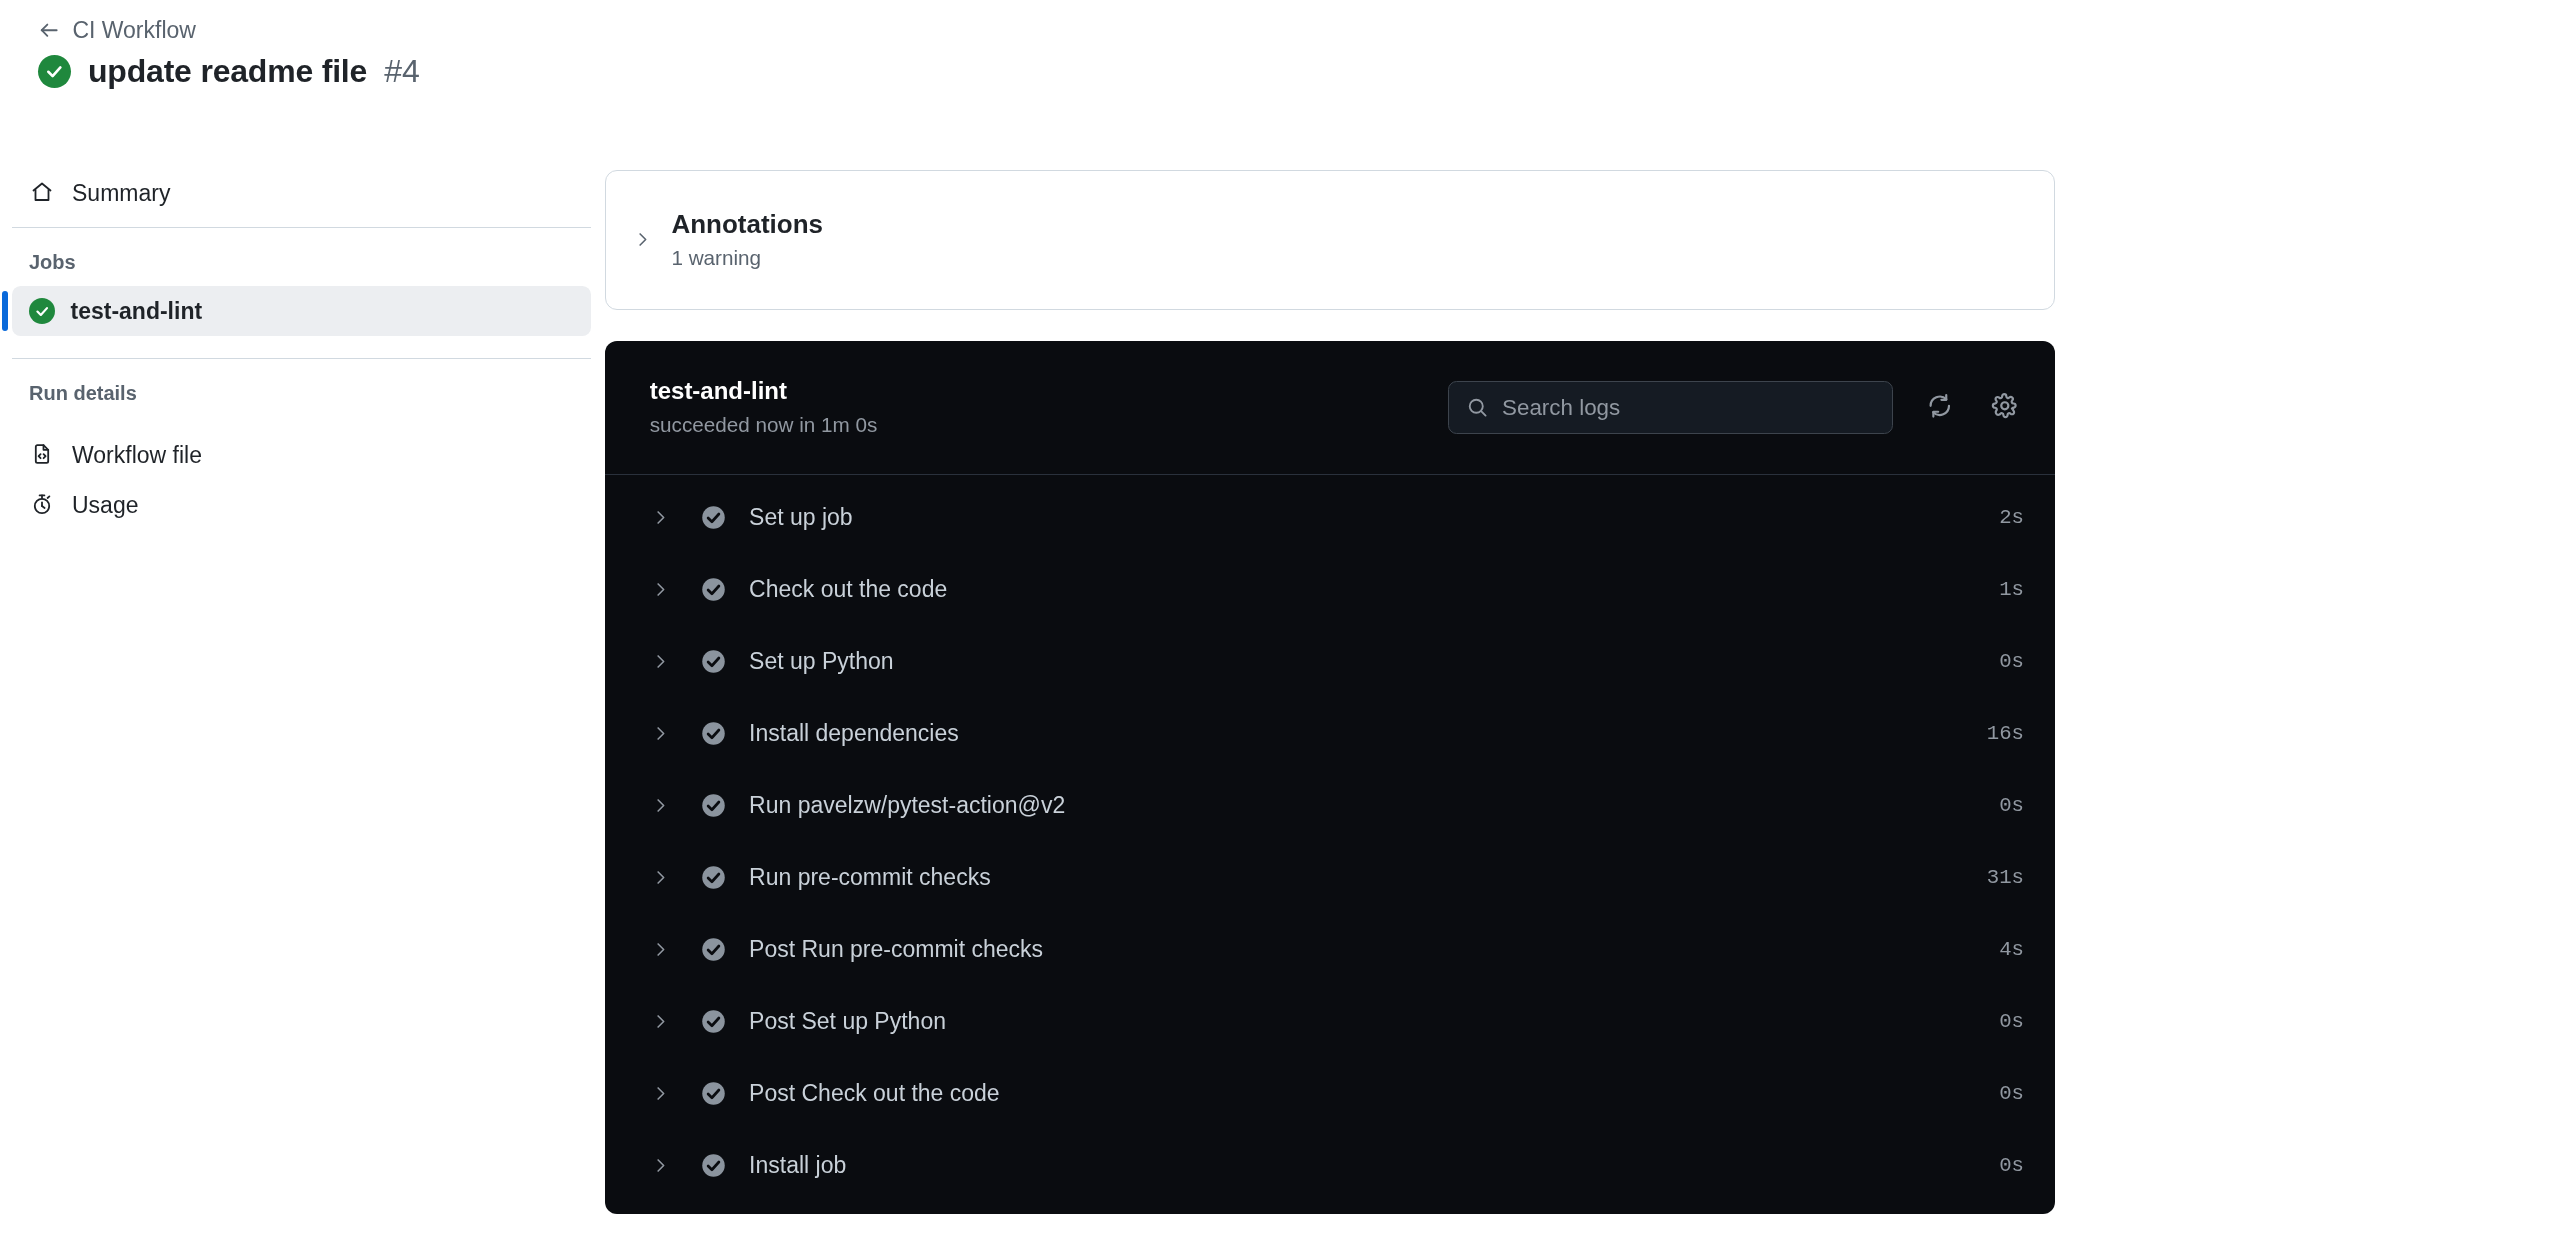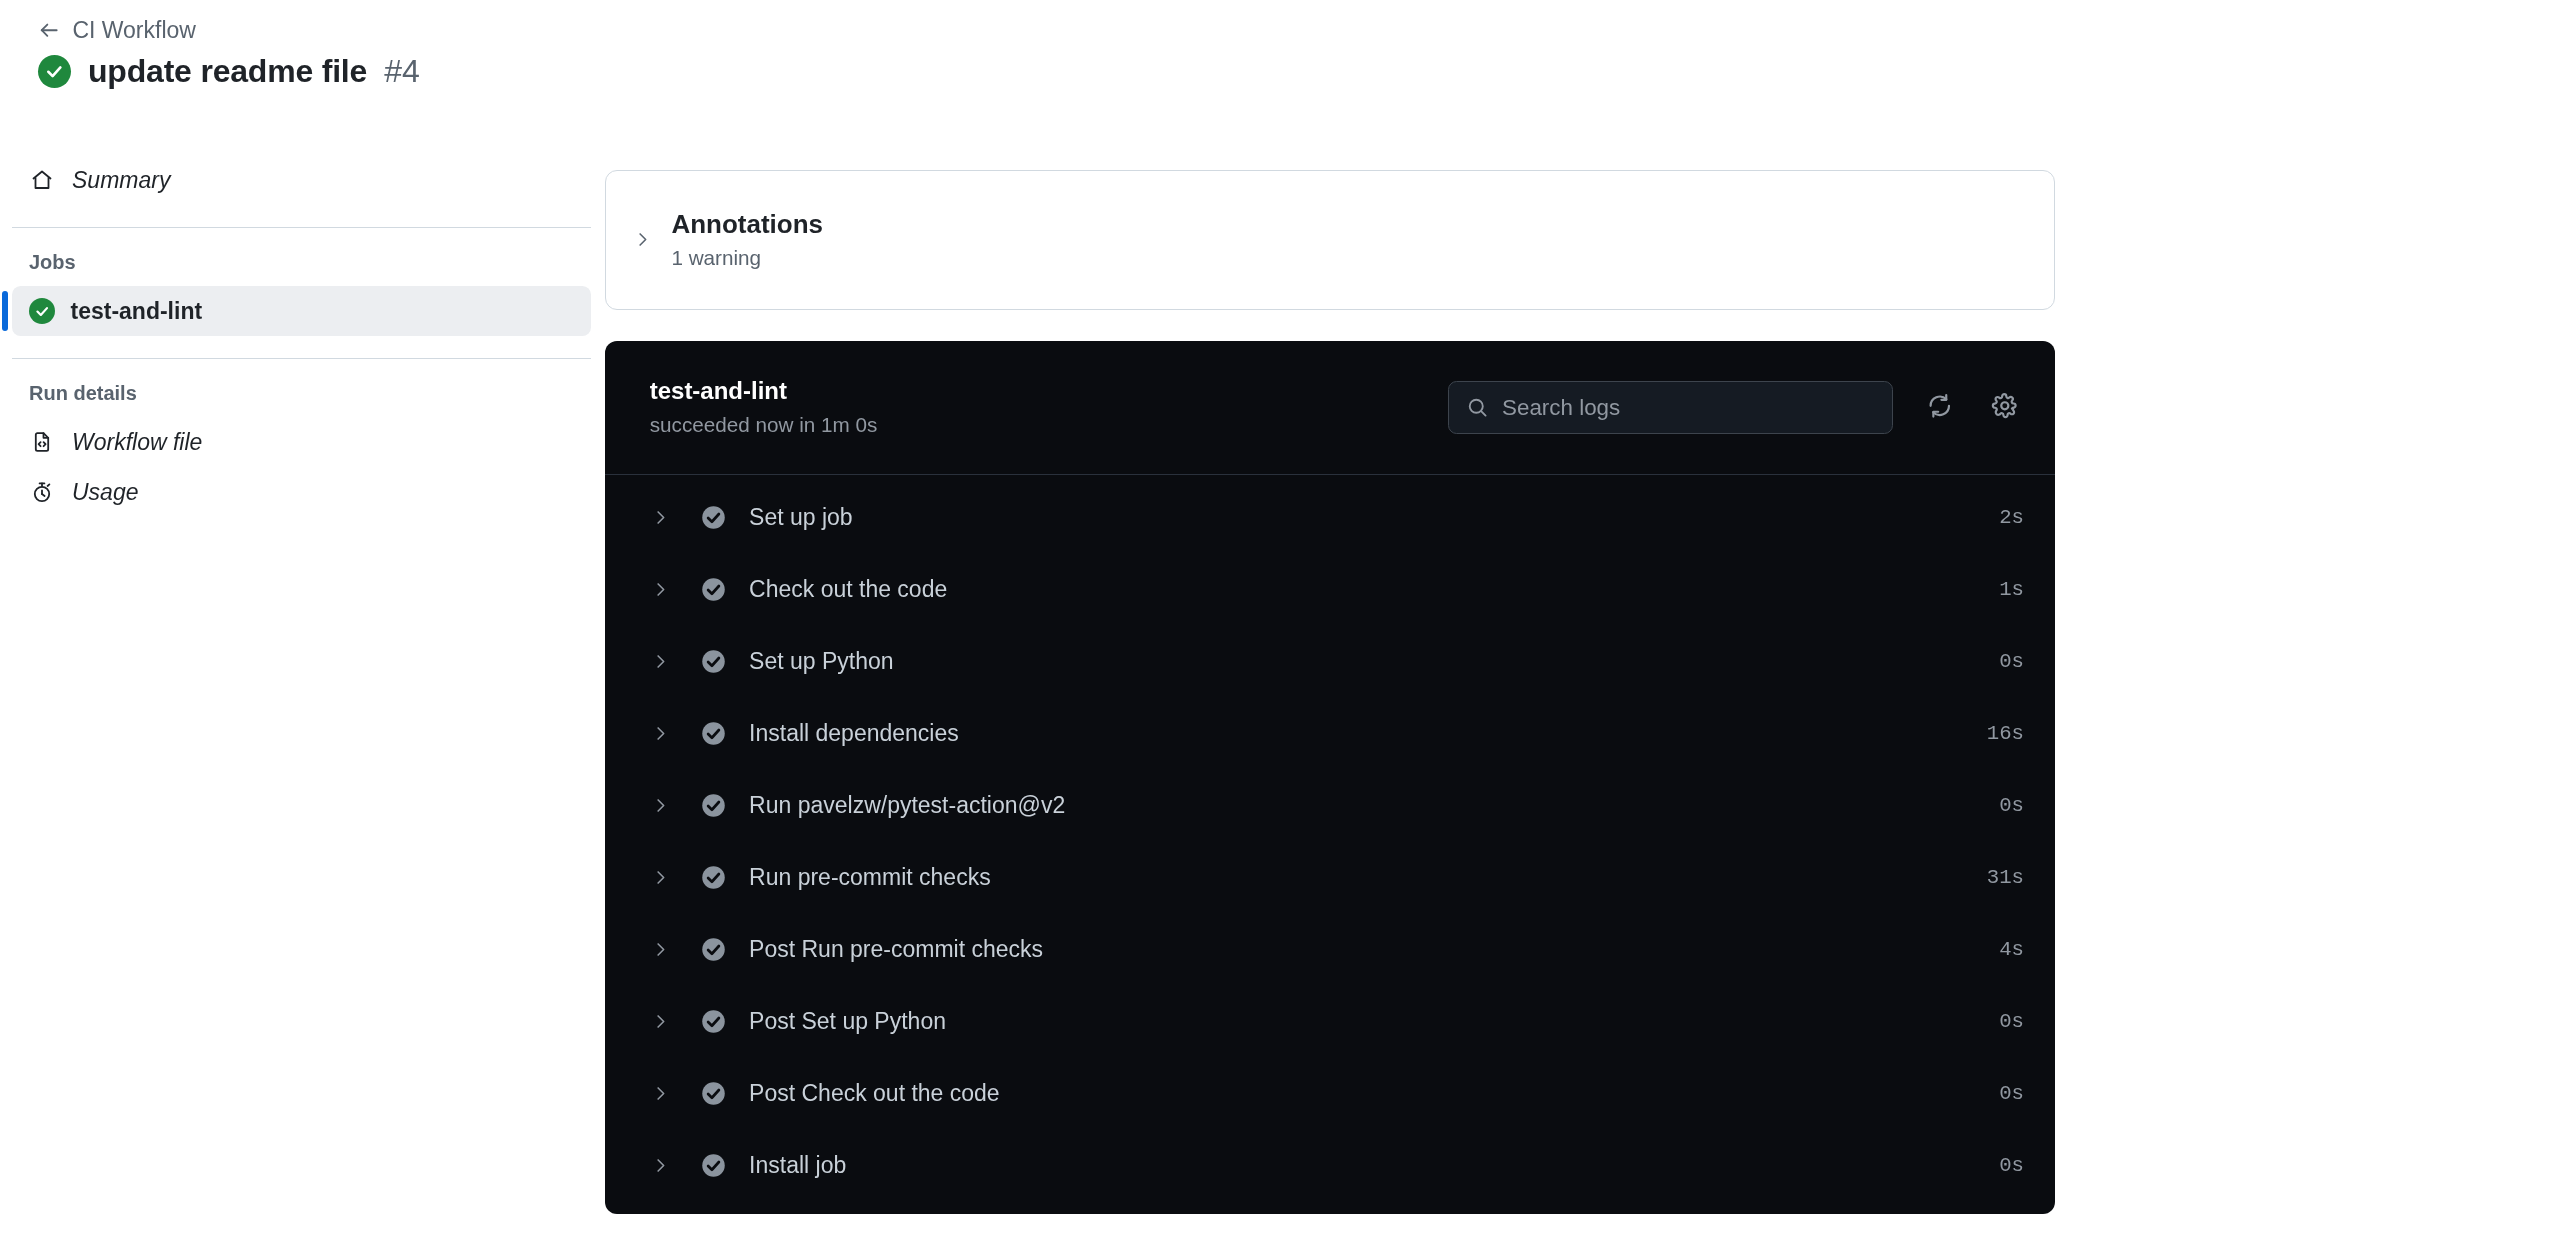--- a/index.html
+++ b/index.html
@@ -131,29 +131,28 @@
   .sidebar {
     position: absolute;
     left: 0;
     top: 155px;
     width: 603px;
     height: 1079px;
   }
 
   .nav-item {
     display: flex;
-    align-items: center;
+    align-items: flex-end;
     gap: 17px;
     height: 50px;
     margin: 0 12px;
     padding: 0 17px;
     border-radius: 8.6px;
     cursor: pointer;
     position: relative;
-    font-style: italic;
   }
   .nav-item .nav-icon {
     width: 26px; height: 26px;
     display: flex; align-items: center; justify-content: center;
     color: #1f2328;
     flex: none;
   }
   .nav-label {
     font-size: 23px;
     color: #1f2328;

